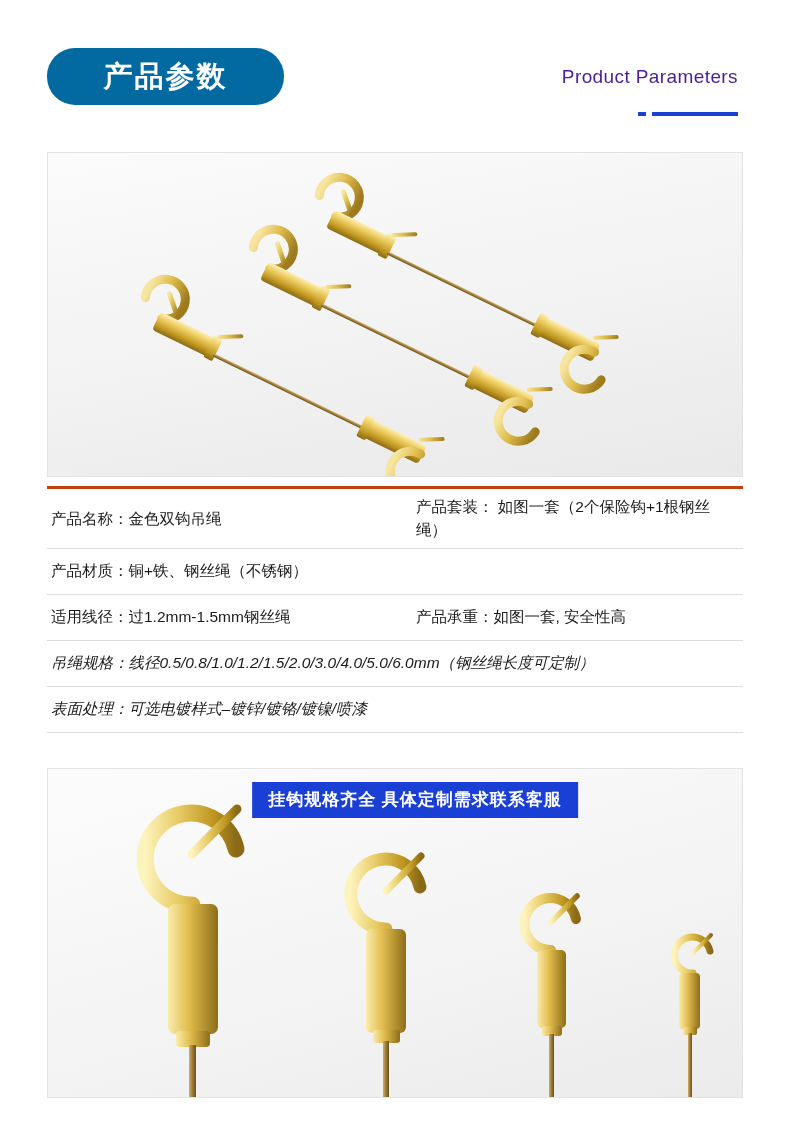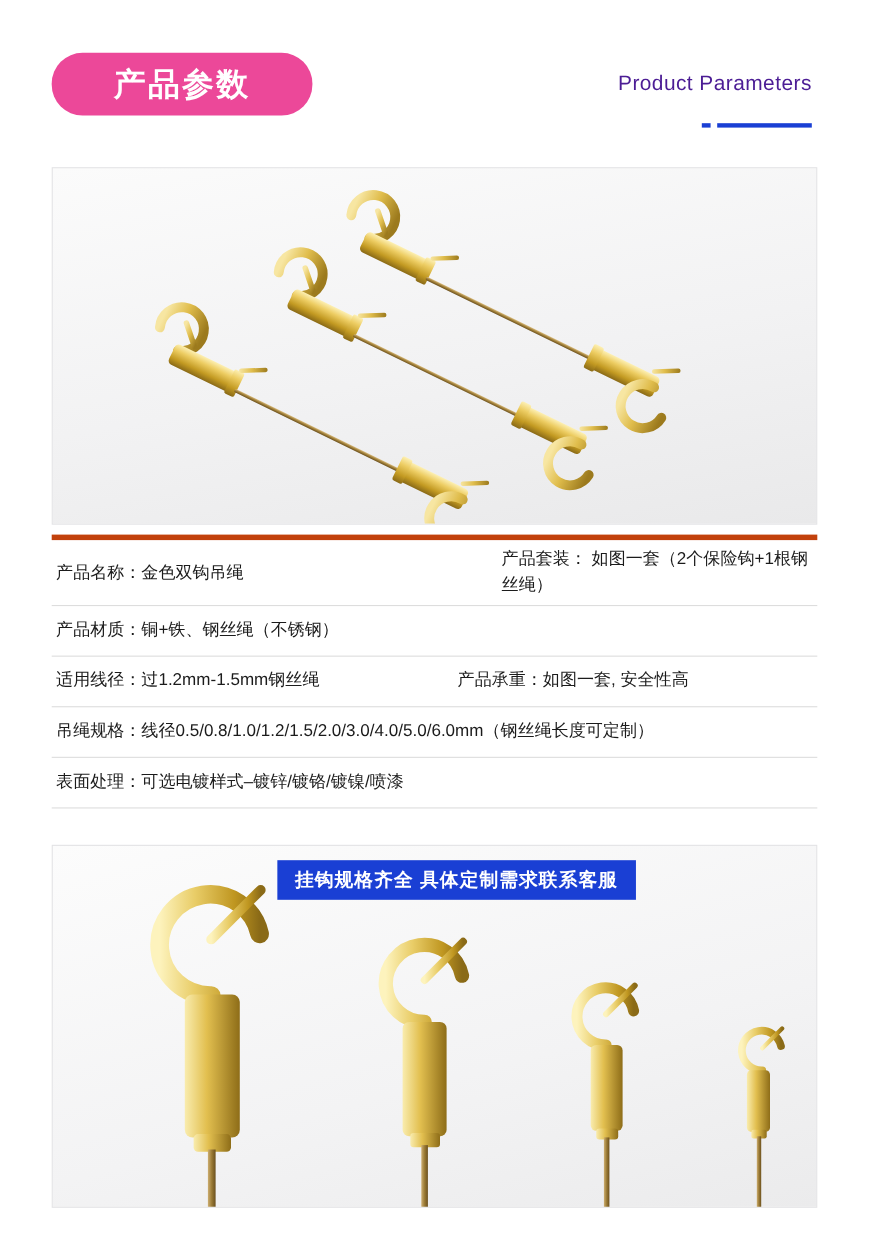--- a/index.html
+++ b/index.html
@@ -22,21 +22,21 @@
     position: relative;
     height: 130px;
     width: 100%;
   }
   .title-pill {
     position: absolute;
     left: 47px;
     top: 48px;
     width: 237px;
     height: 57px;
-    background: #ec4899;
+    background: #0369a1;
     border-radius: 28px;
     display: flex;
     align-items: center;
     justify-content: center;
     color: #ffffff;
     font-size: 29px;
     font-weight: bold;
     letter-spacing: 2px;
   }
   .en-title {
@@ -84,30 +84,30 @@
     left: 47px;
     top: 486px;
     width: 696px;
   }
   .spec-row {
     display: flex;
     border-bottom: 1px solid #dddddd;
     min-height: 46px;
     align-items: center;
   }
-  .spec-row:first-child { border-top: 5px solid #c2410c; gap: 40px; }
+  .spec-row:first-child { border-top: 3px solid #c2410c; }
   .spec-cell {
     font-size: 15.5px;
     color: #1b1b1b;
     padding: 6px 4px;
     line-height: 1.5;
   }
   .spec-cell.left  { width: 365px; }
   .spec-cell.right { flex: 1; }
-  .spec-cell.full  { width: 100%; }
+  .spec-cell.full  { width: 100%; font-style: italic; }
 
   
   .photo-bottom {
     position: absolute;
     left: 47px;
     top: 768px;
     width: 696px;
     height: 330px;
     background: linear-gradient(165deg, #fcfcfc 0%, #f3f3f4 60%, #ebebec 100%);
     border: 1px solid #e3e3e5;

